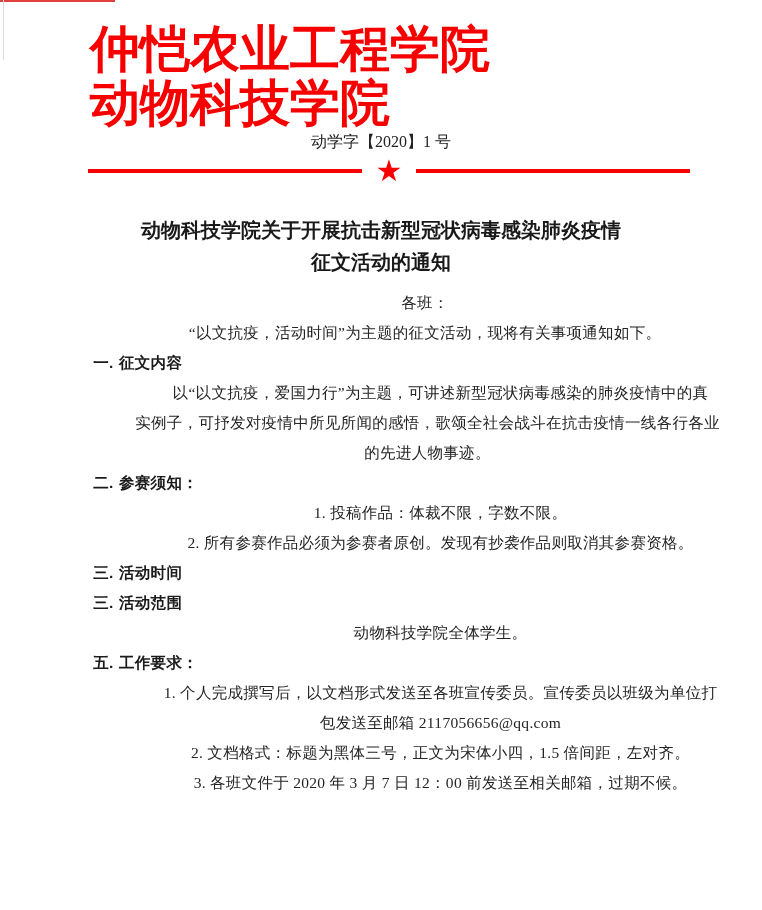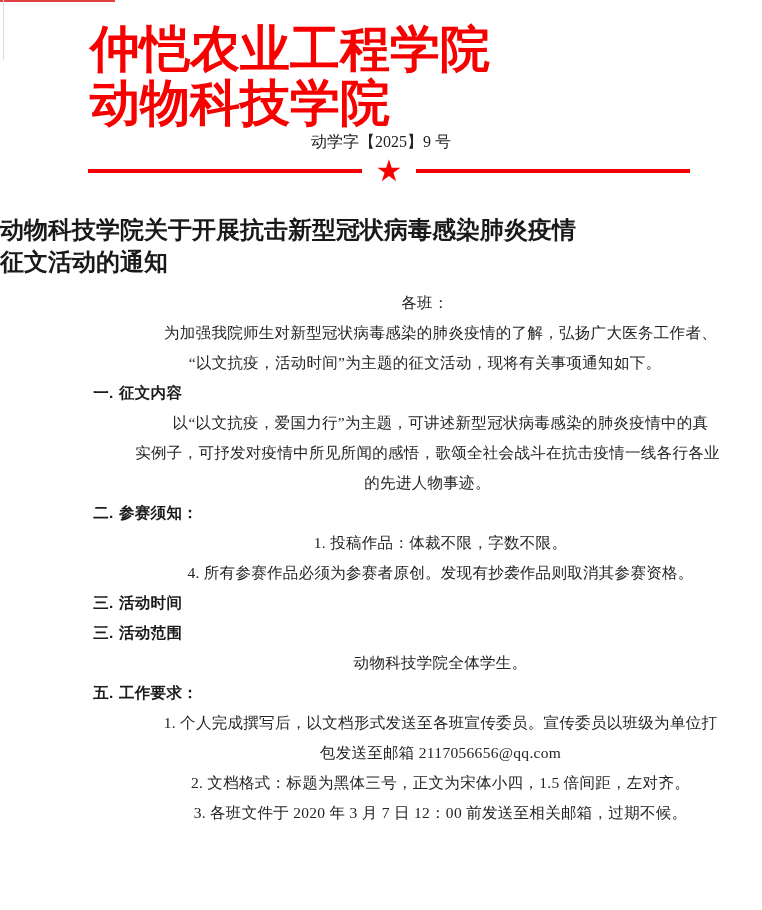--- a/index.html
+++ b/index.html
@@ -53,24 +53,24 @@
   .star {
     color: #f70000;
     font-size: 30px;
     line-height: 26px;
     margin: 0 14px;
     font-family: "DejaVu Sans", sans-serif;
   }
 
   
   .title {
-    text-align: left;
+    text-align: center;
     font-family: "Liberation Sans", "DejaVu Sans", sans-serif;
     font-weight: bold;
-    font-size: 24px;
+    font-size: 20px;
     line-height: 24px;
     color: #191919;
     white-space: nowrap;
   }
   .t1 { margin-top: 34px; }
   .t2 { margin-top: 8px; }
 
   
   .bodytext { margin: 14px 0 0 88px; font-size: 15.5px; }
   .line {
@@ -97,51 +97,50 @@
 
 <div class="page">
   <div class="scan-edge-top"></div>
   <div class="scan-edge-left"></div>
 
   <div class="letterhead">
     <div class="org">仲恺农业工程学院</div>
     <div class="org">动物科技学院</div>
   </div>
 
-  <div class="docnum">动学字【2025】9 号</div>
+  <div class="docnum">动学字【2020】1 号</div>
 
   <div class="separator">
     <div class="rline"></div>
     <div class="star">★</div>
     <div class="rline"></div>
   </div>
 
   <div class="title t1">动物科技学院关于开展抗击新型冠状病毒感染肺炎疫情</div>
   <div class="title t2">征文活动的通知</div>
 
   <div class="bodytext">
     <div class="line">各班：</div>
 
-    <div class="line indent">为加强我院师生对新型冠状病毒感染的肺炎疫情的了解，弘扬广大医务工作者、</div>
     <div class="line">“以文抗疫，活动时间”为主题的征文活动，现将有关事项通知如下。</div>
 
     <div class="line heading">
       <span class="num">一.</span>
       <span>征文内容</span>
     </div>
     <div class="line indent">以“以文抗疫，爱国力行”为主题，可讲述新型冠状病毒感染的肺炎疫情中的真</div>
     <div class="line cont">实例子，可抒发对疫情中所见所闻的感悟，歌颂全社会战斗在抗击疫情一线各行各业</div>
     <div class="line cont">的先进人物事迹。</div>
 
     <div class="line heading">
       <span class="num">二.</span>
       <span>参赛须知：</span>
     </div>
     <div class="line indent">1. 投稿作品：体裁不限，字数不限。</div>
-    <div class="line indent">4. 所有参赛作品必须为参赛者原创。发现有抄袭作品则取消其参赛资格。</div>
+    <div class="line indent">2. 所有参赛作品必须为参赛者原创。发现有抄袭作品则取消其参赛资格。</div>
 
     <div class="line heading">
       <span class="num">三.</span>
       <span>活动时间</span>
     </div>
 
     <div class="line heading">
       <span class="num">三.</span>
       <span>活动范围</span>
     </div>

